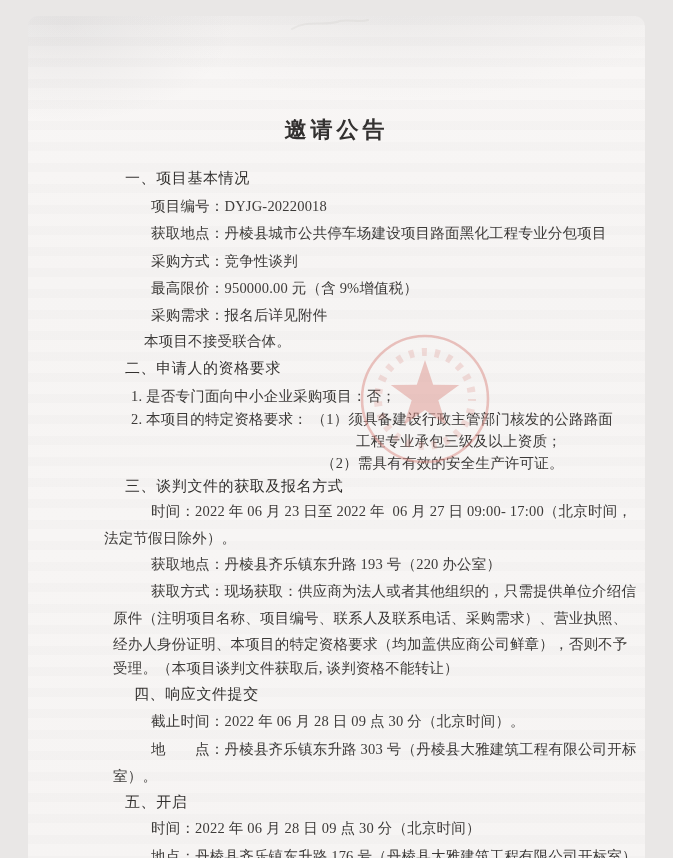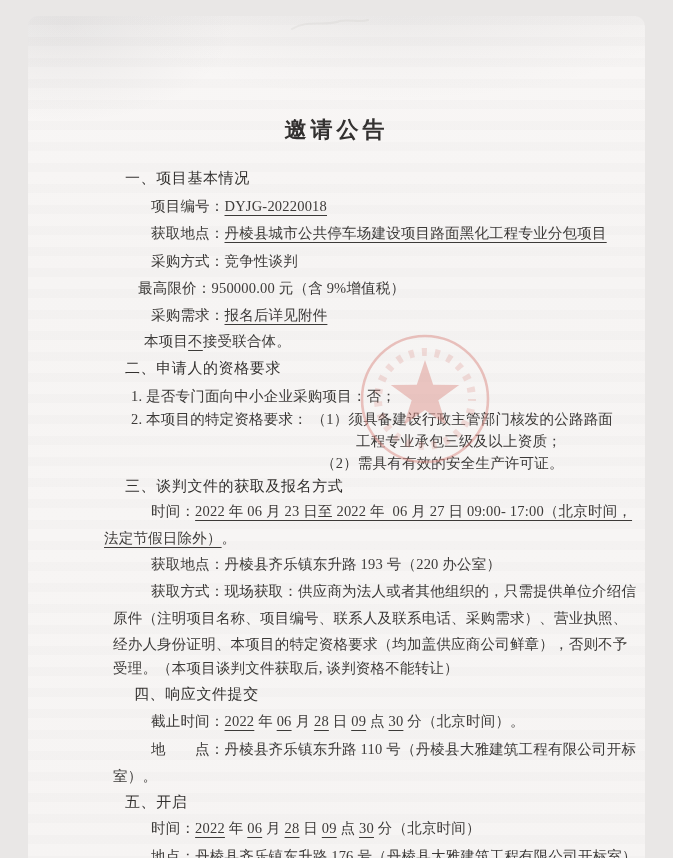--- a/index.html
+++ b/index.html
@@ -22,21 +22,21 @@
     background:repeating-linear-gradient(180deg,
       rgba(90,90,95,0.018) 0px, rgba(90,90,95,0.018) 9px,
       rgba(255,255,255,0.025) 9px, rgba(255,255,255,0.025) 21px);
   }
   .line {
     position:absolute;
     white-space:pre;
     line-height:20px;
     letter-spacing:0.2px;
   }
-  .u { text-decoration:underline; text-underline-offset:4px; text-decoration-thickness:1px; }
+  .u { text-underline-offset:4px; text-decoration-thickness:1px; }
   .heading {
     font-family:"Liberation Sans","DejaVu Sans",sans-serif;
     font-weight:400; font-size:15px; color:#33312f;
     letter-spacing:0.6px;
   }
   .doc-title {
     position:absolute; top:99px; left:0; width:100%;
     text-align:center; font-size:22px; font-weight:600;
     letter-spacing:4px; color:#333130;
   }
@@ -58,42 +58,42 @@
   <svg class="penmark" width="80" height="18">
     <path d="M2,12 C 18,2 34,10 50,4 C 60,2 70,6 78,3" fill="none" stroke="#cfcdcb" stroke-width="2" stroke-linecap="round" opacity="0.55"></path>
   </svg>
 
   <div class="doc-title">邀请公告</div>
 
   <div class="line heading" style="left:97px;top:152px">一、项目基本情况</div>
   <div class="line" style="left:123px;top:180px"><span>项目编号：</span><span class="u">DYJG-20220018</span></div>
   <div class="line" style="left:123px;top:207px"><span>获取地点：</span><span class="u">丹棱县城市公共停车场建设项目路面黑化工程专业分包项目</span></div>
   <div class="line" style="left:123px;top:235px">采购方式：竞争性谈判</div>
-  <div class="line" style="left:110px;top:262px">最高限价：950000.00 元（含 9%增值税）</div>
+  <div class="line" style="left:123px;top:262px">最高限价：950000.00 元（含 9%增值税）</div>
   <div class="line" style="left:123px;top:289px"><span>采购需求：</span><span class="u">报名后详见附件</span></div>
   <div class="line" style="left:116px;top:315px"><span>本项目</span><span class="u">不</span><span>接受联合体。</span></div>
 
   <div class="line heading" style="left:97px;top:342px">二、申请人的资格要求</div>
   <div class="line" style="left:103px;top:370px">1. 是否专门面向中小企业采购项目：否；</div>
   <div class="line" style="left:103px;top:393px">2. 本项目的特定资格要求： （1）须具备建设行政主管部门核发的公路路面</div>
   <div class="line" style="left:328px;top:415px">工程专业承包三级及以上资质；</div>
   <div class="line" style="left:293px;top:437px">（2）需具有有效的安全生产许可证。</div>
 
   <div class="line heading" style="left:97px;top:460px">三、谈判文件的获取及报名方式</div>
   <div class="line" style="left:123px;top:485px"><span>时间：</span><span class="u">2022 年 06 月 23 日至 2022 年  06 月 27 日 09:00- 17:00（北京时间，</span></div>
   <div class="line" style="left:76px;top:512px"><span class="u">法定节假日除外）</span><span>。</span></div>
   <div class="line" style="left:123px;top:538px">获取地点：丹棱县齐乐镇东升路 193 号（220 办公室）</div>
   <div class="line" style="left:123px;top:565px">获取方式：现场获取：供应商为法人或者其他组织的，只需提供单位介绍信</div>
   <div class="line" style="left:85px;top:592px">原件（注明项目名称、项目编号、联系人及联系电话、采购需求）、营业执照、</div>
   <div class="line" style="left:85px;top:618px">经办人身份证明、本项目的特定资格要求（均加盖供应商公司鲜章），否则不予</div>
   <div class="line" style="left:85px;top:642px">受理。（本项目谈判文件获取后, 谈判资格不能转让）</div>
 
   <div class="line heading" style="left:106px;top:668px">四、响应文件提交</div>
   <div class="line" style="left:123px;top:695px"><span>截止时间：</span><span class="u">2022</span><span> 年 </span><span class="u">06</span><span> 月 </span><span class="u">28</span><span> 日 </span><span class="u">09</span><span> 点 </span><span class="u">30</span><span> 分</span><span>（北京时间）。</span></div>
-  <div class="line" style="left:123px;top:723px">地　　点：丹棱县齐乐镇东升路 110 号（丹棱县大雅建筑工程有限公司开标</div>
+  <div class="line" style="left:123px;top:723px">地　　点：丹棱县齐乐镇东升路 303 号（丹棱县大雅建筑工程有限公司开标</div>
   <div class="line" style="left:85px;top:750px">室）。</div>
 
   <div class="line heading" style="left:97px;top:776px">五、开启</div>
   <div class="line" style="left:123px;top:802px"><span>时间：</span><span class="u">2022</span><span> 年 </span><span class="u">06</span><span> 月 </span><span class="u">28</span><span> 日 </span><span class="u">09</span><span> 点 </span><span class="u">30</span><span> 分</span><span>（北京时间）</span></div>
   <div class="line" style="left:123px;top:830px">地点：丹棱县齐乐镇东升路 176 号（丹棱县大雅建筑工程有限公司开标室）。</div>
 
   <svg class="stamp" viewBox="0 0 138 140">
     <circle cx="68" cy="69" r="63" fill="none" stroke-width="2.6" opacity="0.55" stroke="#d9837b"></circle>
     <circle cx="68" cy="69" r="47" fill="none" stroke-width="8" opacity="0.28" stroke-dasharray="5 8" stroke-dashoffset="3" stroke="#d9837b"></circle>
     <polygon points="68,30 76.2,54.7 102.2,54.9 81.3,70.3 89.2,95.1 68,80 46.8,95.1 54.7,70.3 33.8,54.9 59.8,54.7" opacity="0.5" fill="#d9837b"></polygon>

